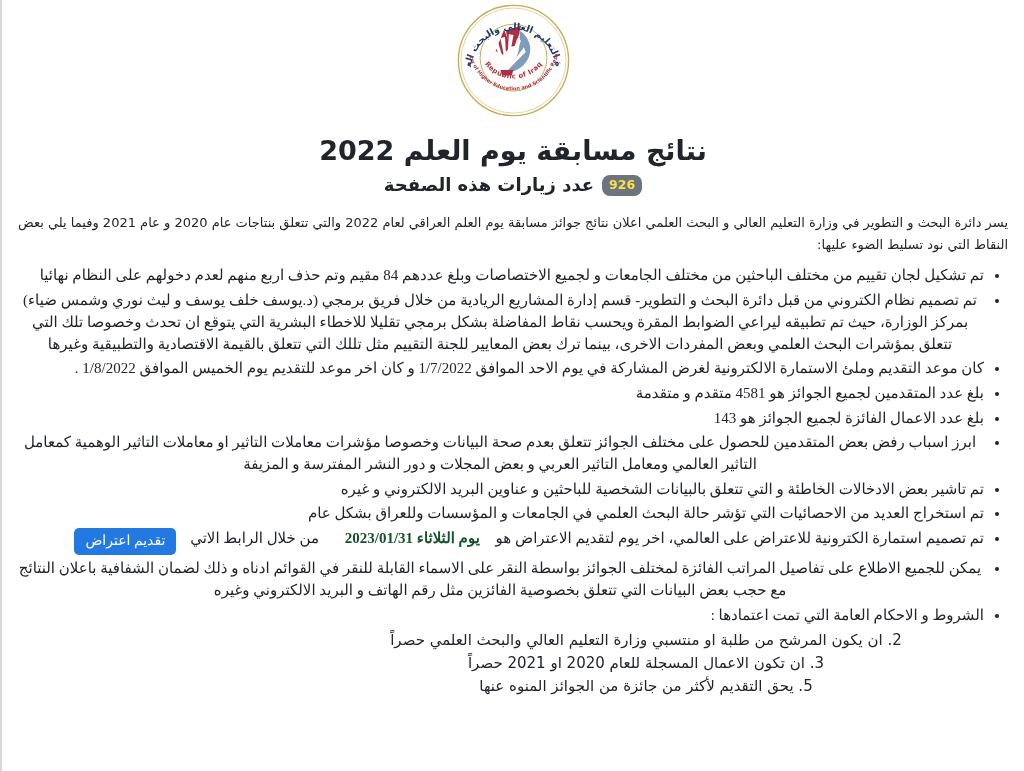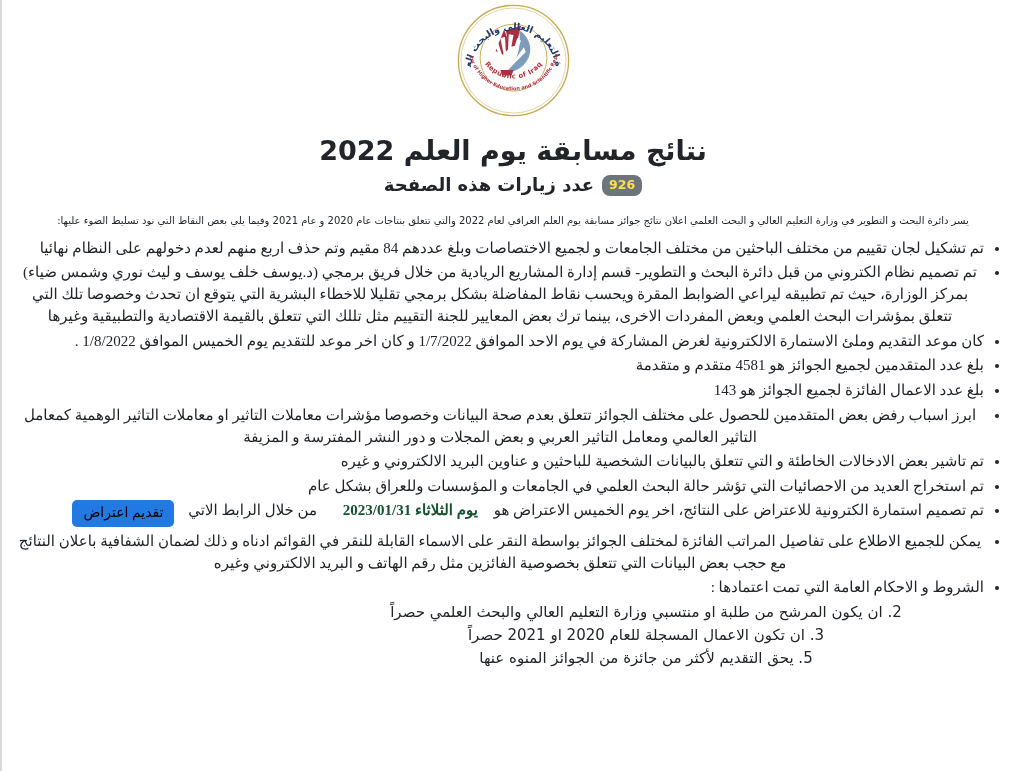--- a/index.html
+++ b/index.html
@@ -37,43 +37,43 @@
     color:#fde047;
     font-size:12.5px;
     font-weight:700;
     line-height:1;
     padding:4px 7px;
     border-radius:8px;
     margin-left:8px;
     vertical-align:2px;
   }
   .intro {
-    font-size:10px;
+    font-size:13px;
     line-height:1.72;
-    text-align:center;
+    text-align:right;
     margin:10px 2px 2px 2px;
   }
   ul.points {
     margin:8px 0 0 0;
     padding:0 26px 0 0;
     font-size:15px;
     line-height:1.47;
     font-family:Liberation Serif, serif;
   }
   ul.points li { margin:2.5px 0; text-align:right; }
   ul.points li.c { text-align:center; }
   .date-red {
     color:#14532d;
     font-weight:700;
     margin:0 12px 0 22px;
   }
   .btn-objection {
     display:inline-block;
     background:#2379e2;
-    color:#000000;
+    color:#ffffff;
     font-size:14px;
     line-height:1;
     padding:6px 11px 7px 11px;
     border-radius:5px;
     border:none;
     margin-right:10px;
     cursor:pointer;
     font-family:inherit;
     vertical-align:-2px;
   }
@@ -138,21 +138,21 @@
   <ul class="points">
     <li>تم تشكيل لجان تقييم من مختلف الباحثين من مختلف الجامعات و لجميع الاختصاصات وبلغ عددهم 84 مقيم وتم حذف اربع منهم لعدم دخولهم على النظام نهائيا</li>
     <li class="c">تم تصميم نظام الكتروني من قبل دائرة البحث و التطوير- قسم إدارة المشاريع الريادية من خلال فريق برمجي (د.يوسف خلف يوسف و ليث نوري وشمس ضياء) بمركز الوزارة، حيث تم تطبيقه ليراعي الضوابط المقرة ويحسب نقاط المفاضلة بشكل برمجي تقليلا للاخطاء البشرية التي يتوقع ان تحدث وخصوصا تلك التي تتعلق بمؤشرات البحث العلمي وبعض المفردات الاخرى، بينما ترك بعض المعايير للجنة التقييم مثل تللك التي تتعلق بالقيمة الاقتصادية والتطبيقية وغيرها</li>
     <li>كان موعد التقديم وملئ الاستمارة الالكترونية لغرض المشاركة في يوم الاحد الموافق 1/7/2022 و كان اخر موعد للتقديم يوم الخميس الموافق 1/8/2022 .</li>
     <li>بلغ عدد المتقدمين لجميع الجوائز هو 4581 متقدم و متقدمة</li>
     <li>بلغ عدد الاعمال الفائزة لجميع الجوائز هو 143</li>
     <li class="c">ابرز اسباب رفض بعض المتقدمين للحصول على مختلف الجوائز تتعلق بعدم صحة البيانات وخصوصا مؤشرات معاملات التاثير او معاملات التاثير الوهمية كمعامل التاثير العالمي ومعامل التاثير العربي و بعض المجلات و دور النشر المفترسة و المزيفة</li>
     <li>تم تاشير بعض الادخالات الخاطئة و التي تتعلق بالبيانات الشخصية للباحثين و عناوين البريد الالكتروني و غيره</li>
     <li>تم استخراج العديد من الاحصائيات التي تؤشر حالة البحث العلمي في الجامعات و المؤسسات وللعراق بشكل عام</li>
     <li>
-      <span>تم تصميم استمارة الكترونية للاعتراض على النتائج، اخر يوم الخميس الاعتراض هو</span>
+      <span>تم تصميم استمارة الكترونية للاعتراض على العالمي، اخر يوم لتقديم الاعتراض هو</span>
       <span class="date-red">يوم الثلاثاء 2023/01/31</span>
       <span>من خلال الرابط الاتي</span>
       <button class="btn-objection">تقديم اعتراض</button>
     </li>
     <li class="c">يمكن للجميع الاطلاع على تفاصيل المراتب الفائزة لمختلف الجوائز بواسطة النقر على الاسماء القابلة للنقر في القوائم ادناه و ذلك لضمان الشفافية باعلان النتائج مع حجب بعض البيانات التي تتعلق بخصوصية الفائزين مثل رقم الهاتف و البريد الالكتروني وغيره</li>
     <li>الشروط و الاحكام العامة التي تمت اعتمادها :</li>
   </ul>
 
   <div class="terms">
     <div class="term">2. ان يكون المرشح من طلبة او منتسبي وزارة التعليم العالي والبحث العلمي حصراً</div>

